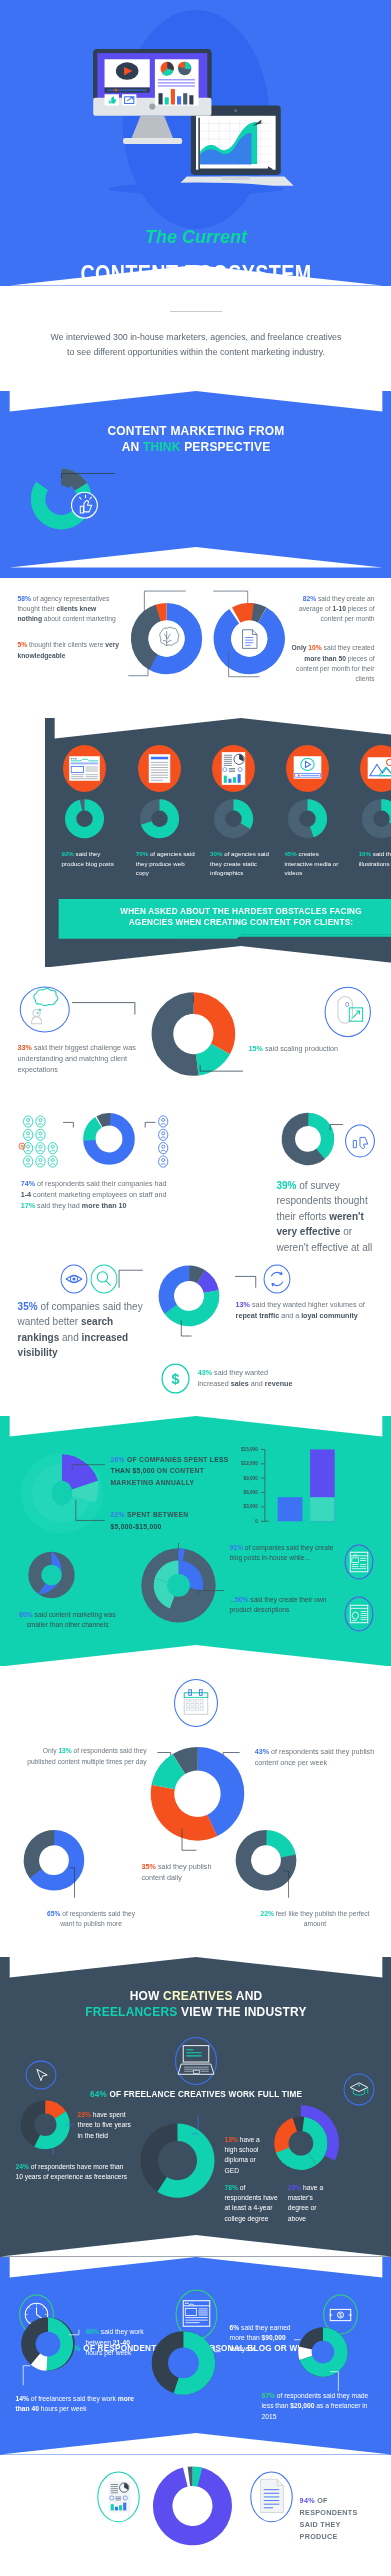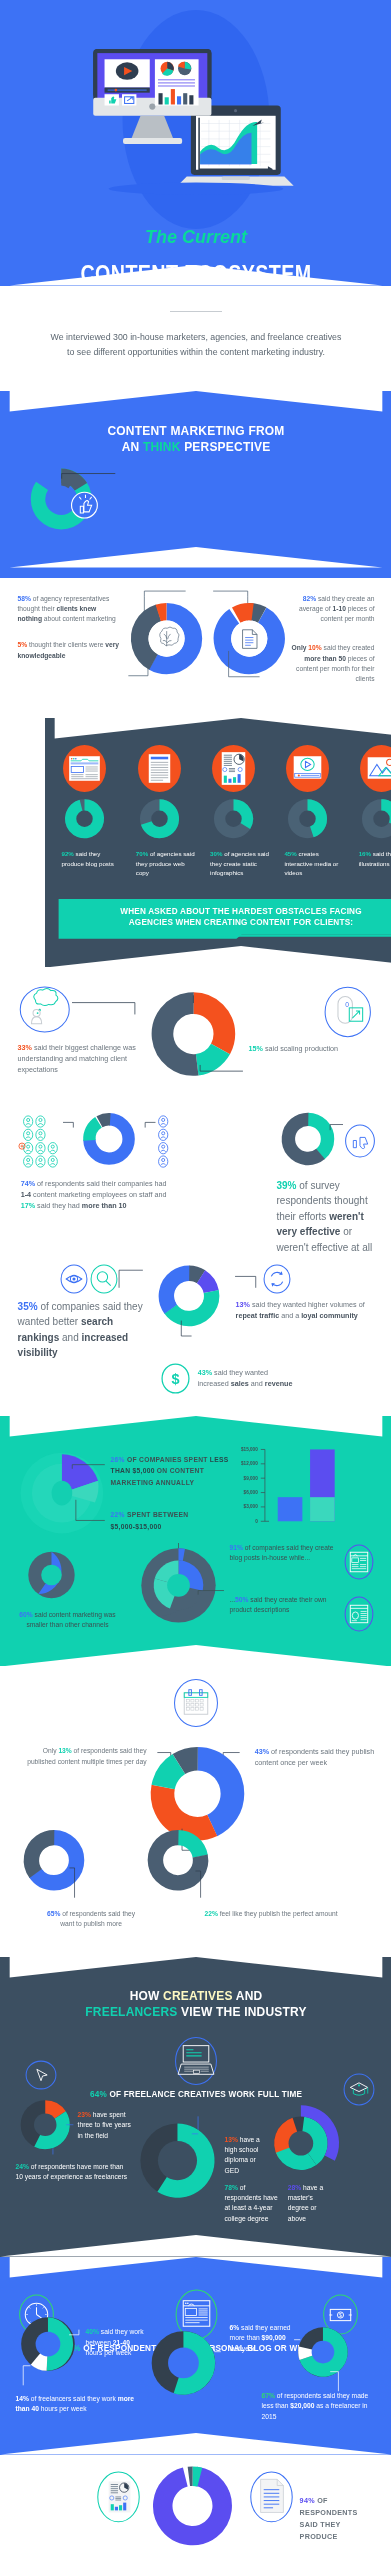--- a/index.html
+++ b/index.html
@@ -854,20 +854,25 @@
             </g>
             <path d="M110 70 V128" stroke="#2f3e50" stroke-width="1.4" fill="none"></path>
             <path d="M110 70 H100" stroke="#2f3e50" stroke-width="1.4" fill="none"></path>
           </svg>
         </div>
         <div class="stat center" style="font-size:6.7px; padding-left:23px;">
           <span class="p-blue">65%</span><span> of respondents said they want to publish more</span>
         </div>
       </div>
 
+      <div style="width:88px; padding-top:29px;" class="stat">
+        <div class="stat" style="font-size:7.2px;">
+          <span class="p-orange">35%</span><span> said they publish content daily</span>
+        </div>
+      </div>
 
       <div class="col">
         <div class="center">
           <svg width="72" height="77" viewBox="0 0 140 150">
             <g transform="translate(70,55)">
               <circle r="44" fill="none" stroke="#10d1b0" stroke-width="30" stroke-dasharray="60.8 215.5" transform="rotate(-90)"></circle>
               <circle r="44" fill="none" stroke="#4a5e72" stroke-width="30" stroke-dasharray="215.5 60.8" transform="rotate(-11)"></circle>
             </g>
             <path d="M114 76 V128" stroke="#2f3e50" stroke-width="1.4" fill="none"></path>
             <path d="M114 76 H104" stroke="#2f3e50" stroke-width="1.4" fill="none"></path>

